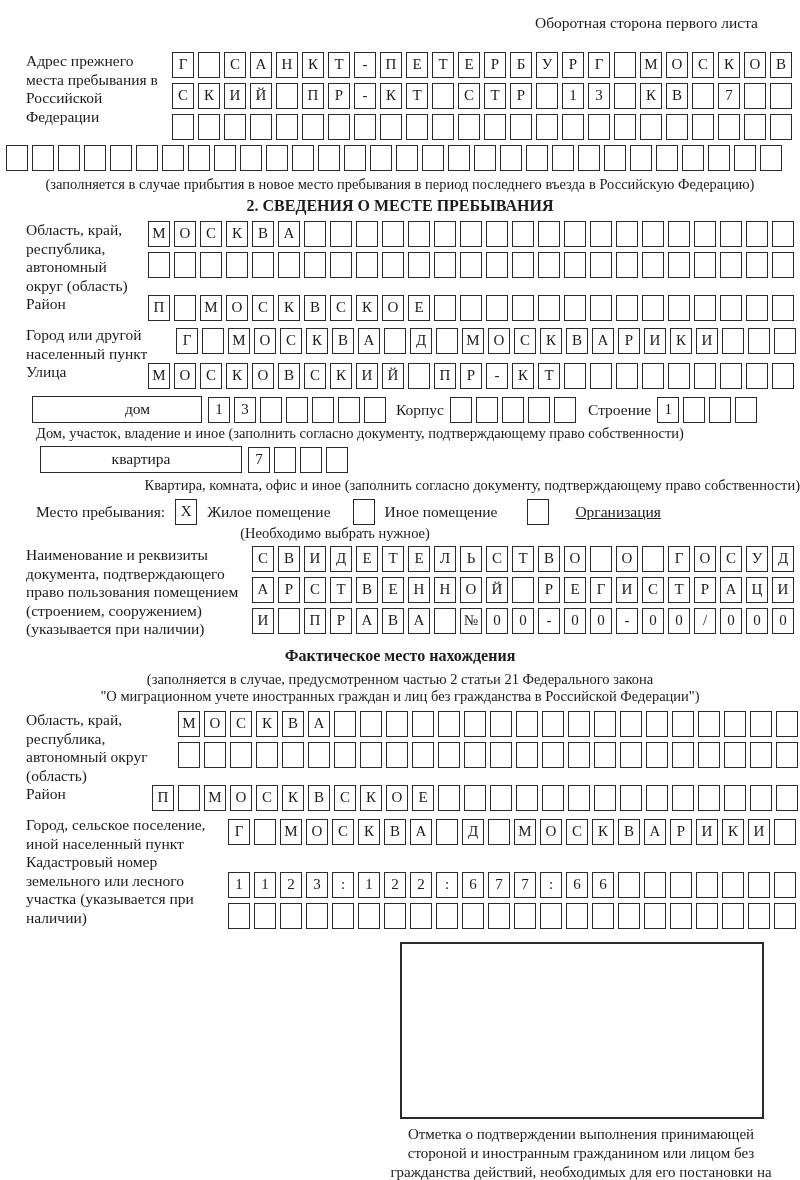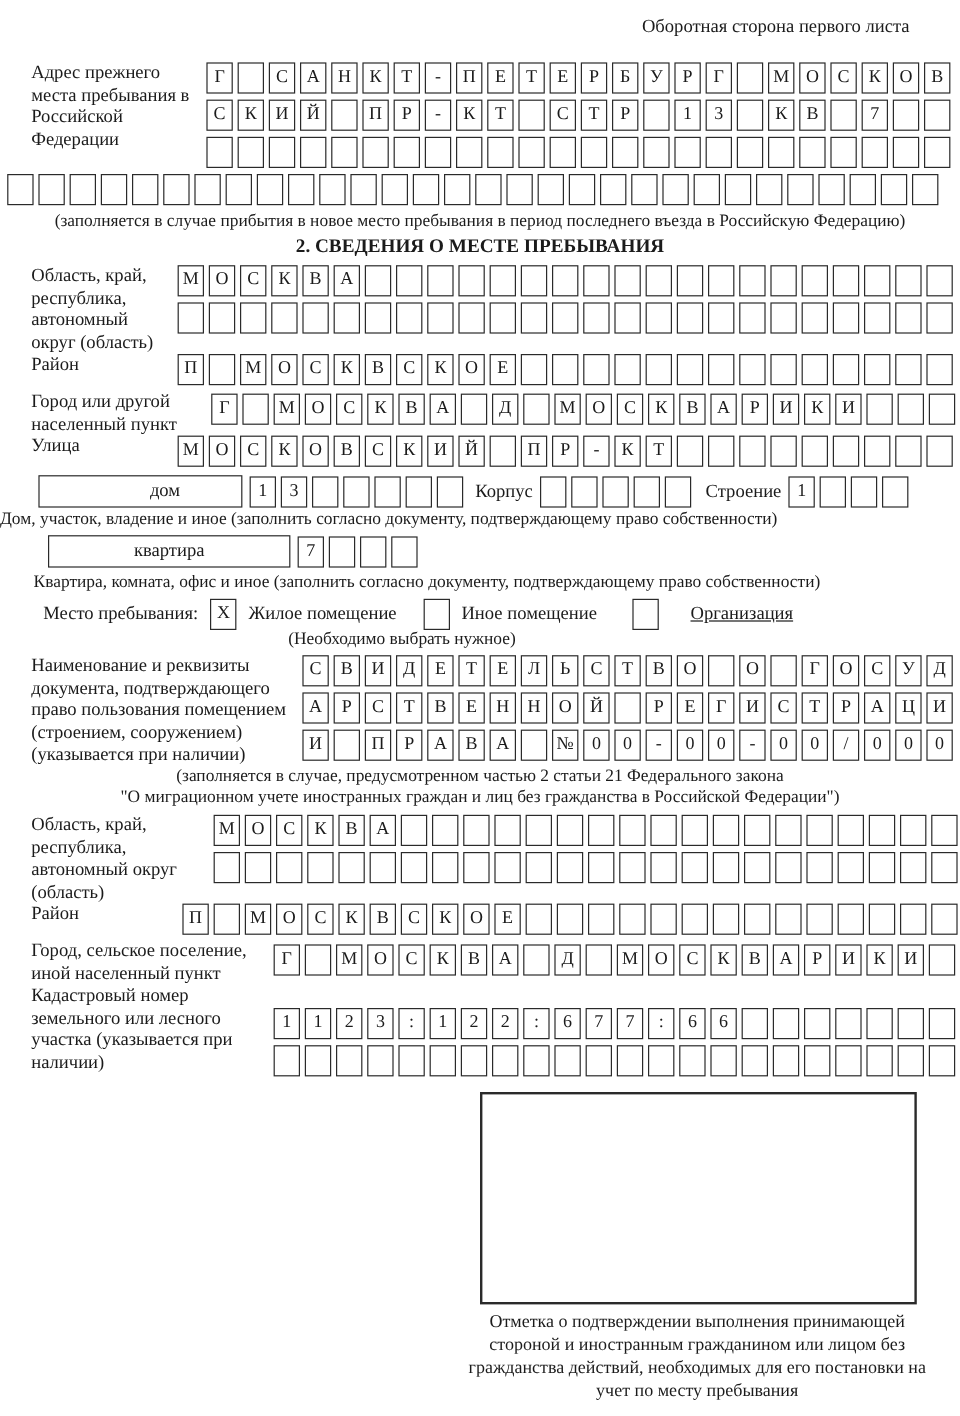--- a/index.html
+++ b/index.html
@@ -381,32 +381,32 @@
         <span class="cell">&nbsp;</span>
       </div>
     <div class="inline-lbl" style="margin:0 6px 0 12px;">Строение</div>
     <div class="cellrow" style="margin:0;">
         <span class="cell">1</span>
         <span class="cell">&nbsp;</span>
         <span class="cell">&nbsp;</span>
         <span class="cell">&nbsp;</span>
       </div>
   </div>
-  <div class="note mt2 mb4" style="">Дом, участок, владение и иное (заполнить согласно документу, подтверждающему право собственности)</div>
+  <div class="note mt2 mb4" style="padding-left:36px;">Дом, участок, владение и иное (заполнить согласно документу, подтверждающему право собственности)</div>
 
   <div class="frow" style="align-items:center;margin-left:40px;">
     <div class="wbox" style="width:202px;">квартира</div>
     <div class="cellrow" style="margin:0 0 0 6px;">
         <span class="cell">7</span>
         <span class="cell">&nbsp;</span>
         <span class="cell">&nbsp;</span>
         <span class="cell">&nbsp;</span>
       </div>
   </div>
-  <div class="note mt4 mb4" style="padding-left:28px;">Квартира, комната, офис и иное (заполнить согласно документу, подтверждающему право собственности)</div>
+  <div class="note mt4 mb4" style="padding-left:28px;text-align:right;">Квартира, комната, офис и иное (заполнить согласно документу, подтверждающему право собственности)</div>
 
   <div class="frow" style="padding-left:36px; align-items:center;">
     <div class="inline-lbl">Место пребывания:</div>
     <div class="cellrow" style="margin:0 0 0 10px;">
         <span class="cell">X</span>
       </div>
     <div class="inline-lbl" style="margin-left:10px;">Жилое помещение</div>
     <div class="cellrow" style="margin:0 0 0 22px;">
         <span class="cell">&nbsp;</span>
       </div>
@@ -486,20 +486,21 @@
           <span class="cell">0</span>
           <span class="cell">0</span>
           <span class="cell">/</span>
           <span class="cell">0</span>
           <span class="cell">0</span>
           <span class="cell">0</span>
         </div>
     </div>
   </div>
 
+  <div class="h-bold mt8 mb6">Фактическое место нахождения</div>
   <div class="note note-center">(заполняется в случае, предусмотренном частью 2 статьи 21 Федерального закона</div>
   <div class="note note-center mb6">"О миграционном учете иностранных граждан и лиц без гражданства в Российской Федерации")</div>
 
   <div class="frow">
     <div class="flabel" style="width:178px;">Область, край, республика, автономный округ (область)</div>
     <div class="fcells">
       <div class="cellrow">
           <span class="cell">М</span>
           <span class="cell">О</span>
           <span class="cell">С</span>

